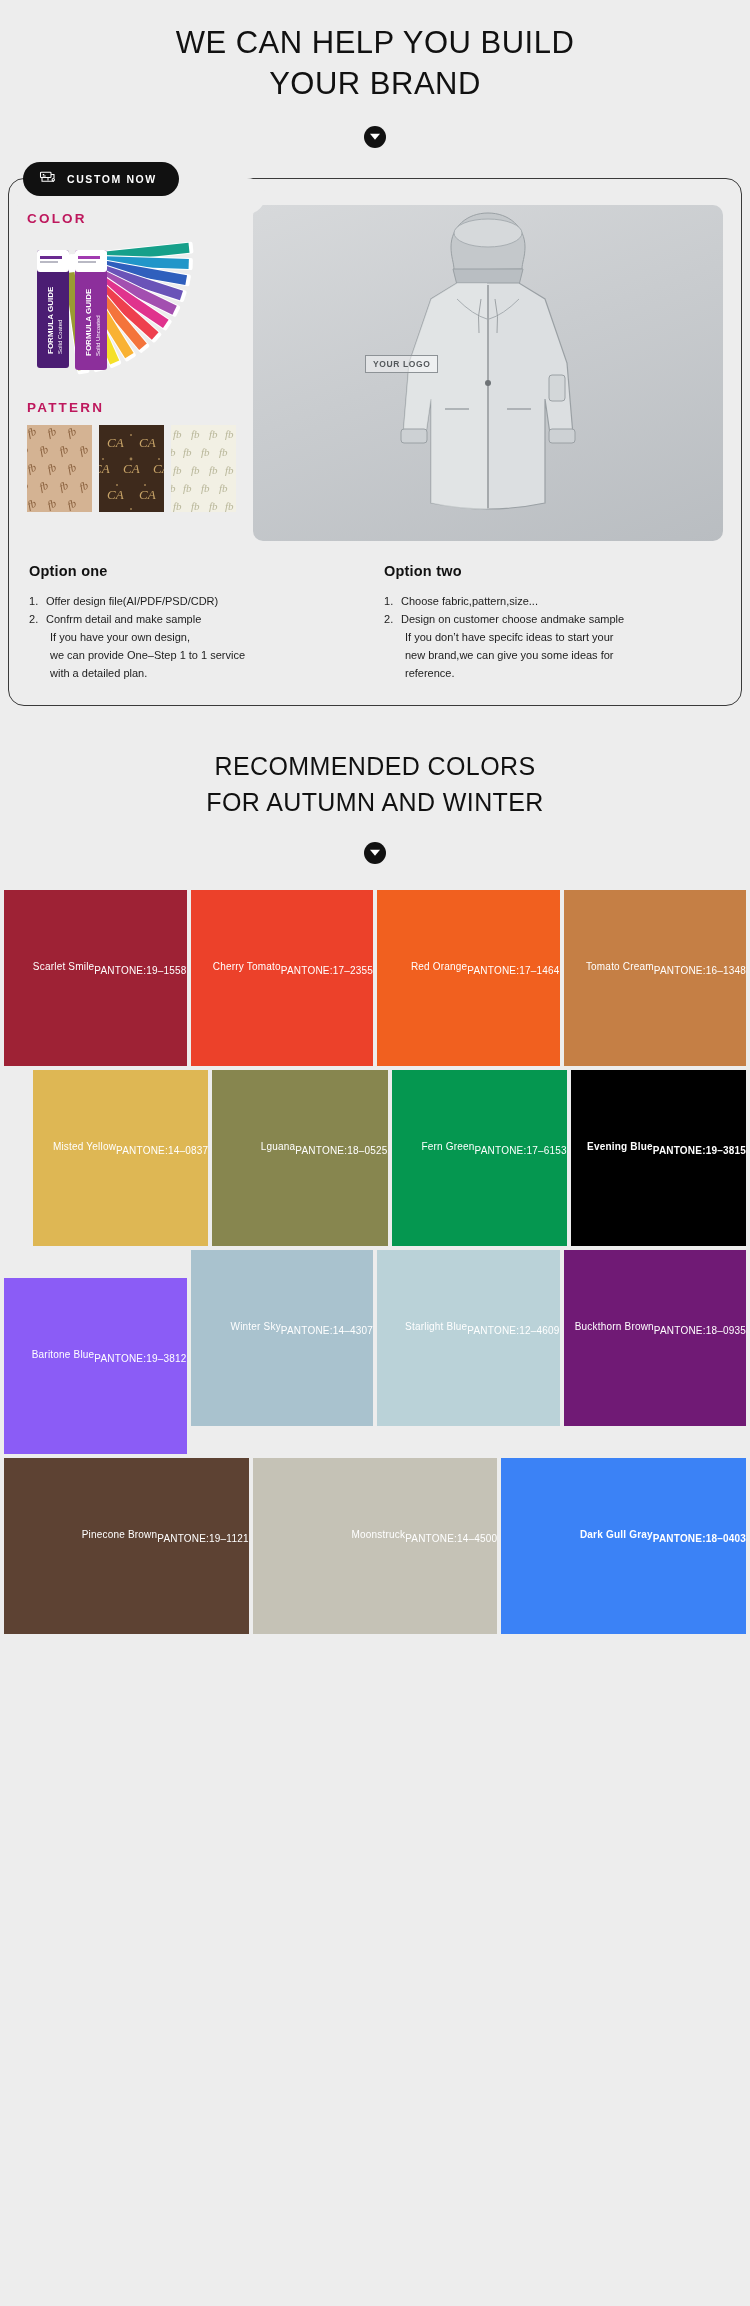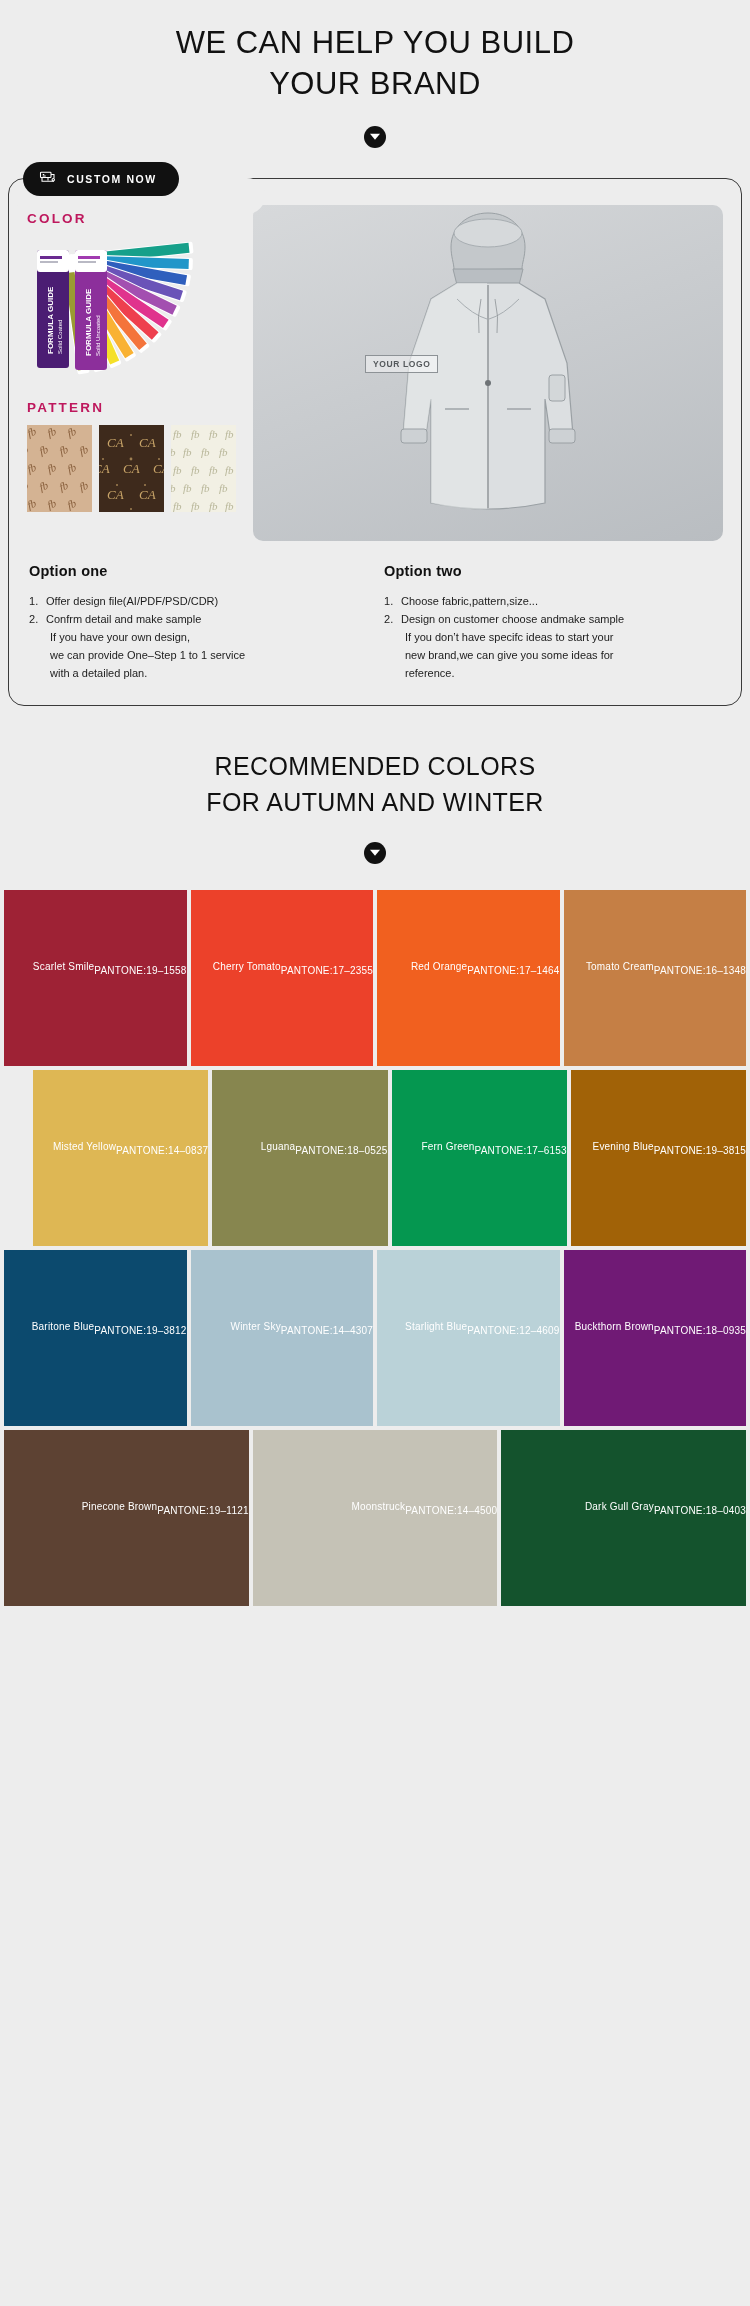--- a/index.html
+++ b/index.html
@@ -517,27 +517,27 @@
           <div class="pc">PANTONE:14–0837</div>
         </div>
         <div class="swatch" style="background: rgb(135, 134, 79); color: rgb(255, 255, 255);">
           <div class="nm">Lguana</div>
           <div class="pc">PANTONE:18–0525</div>
         </div>
         <div class="swatch" style="background: rgb(5, 151, 80); color: rgb(255, 255, 255);">
           <div class="nm">Fern Green</div>
           <div class="pc">PANTONE:17–6153</div>
         </div>
-        <div class="swatch" style="background: #a16207; color: rgb(255, 255, 255);">
+        <div class="swatch" style="background: #000000; color: rgb(255, 255, 255); font-weight: bold;">
           <div class="nm">Evening Blue</div>
           <div class="pc">PANTONE:19–3815</div>
         </div>
       </div>
       <div class="swatch-row">
-        <div class="swatch" style="background: #0c4a6e; color: rgb(255, 255, 255);">
+        <div class="swatch" style="background: #8b5cf6; color: rgb(255, 255, 255); margin-top: 28px;">
           <div class="nm">Baritone Blue</div>
           <div class="pc">PANTONE:19–3812</div>
         </div>
         <div class="swatch" style="background: rgb(169, 194, 206); color: rgb(255, 255, 255);">
           <div class="nm">Winter Sky</div>
           <div class="pc">PANTONE:14–4307</div>
         </div>
         <div class="swatch" style="background: rgb(186, 210, 216); color: rgb(255, 255, 255);">
           <div class="nm">Starlight Blue</div>
           <div class="pc">PANTONE:12–4609</div>
@@ -549,19 +549,19 @@
       </div>
       <div class="swatch-row last">
         <div class="swatch" style="background: rgb(93, 66, 51); color: rgb(255, 255, 255);">
           <div class="nm">Pinecone Brown</div>
           <div class="pc">PANTONE:19–1121</div>
         </div>
         <div class="swatch" style="background: rgb(197, 194, 182); color: rgb(255, 255, 255);">
           <div class="nm">Moonstruck</div>
           <div class="pc">PANTONE:14–4500</div>
         </div>
-        <div class="swatch" style="background: #14532d; color: rgb(255, 255, 255);">
+        <div class="swatch" style="background: #3b82f6; color: rgb(255, 255, 255); font-weight: bold;">
           <div class="nm">Dark Gull Gray</div>
           <div class="pc">PANTONE:18–0403</div>
         </div>
       </div>
     </div>
 </section>
 
 </body></html>

